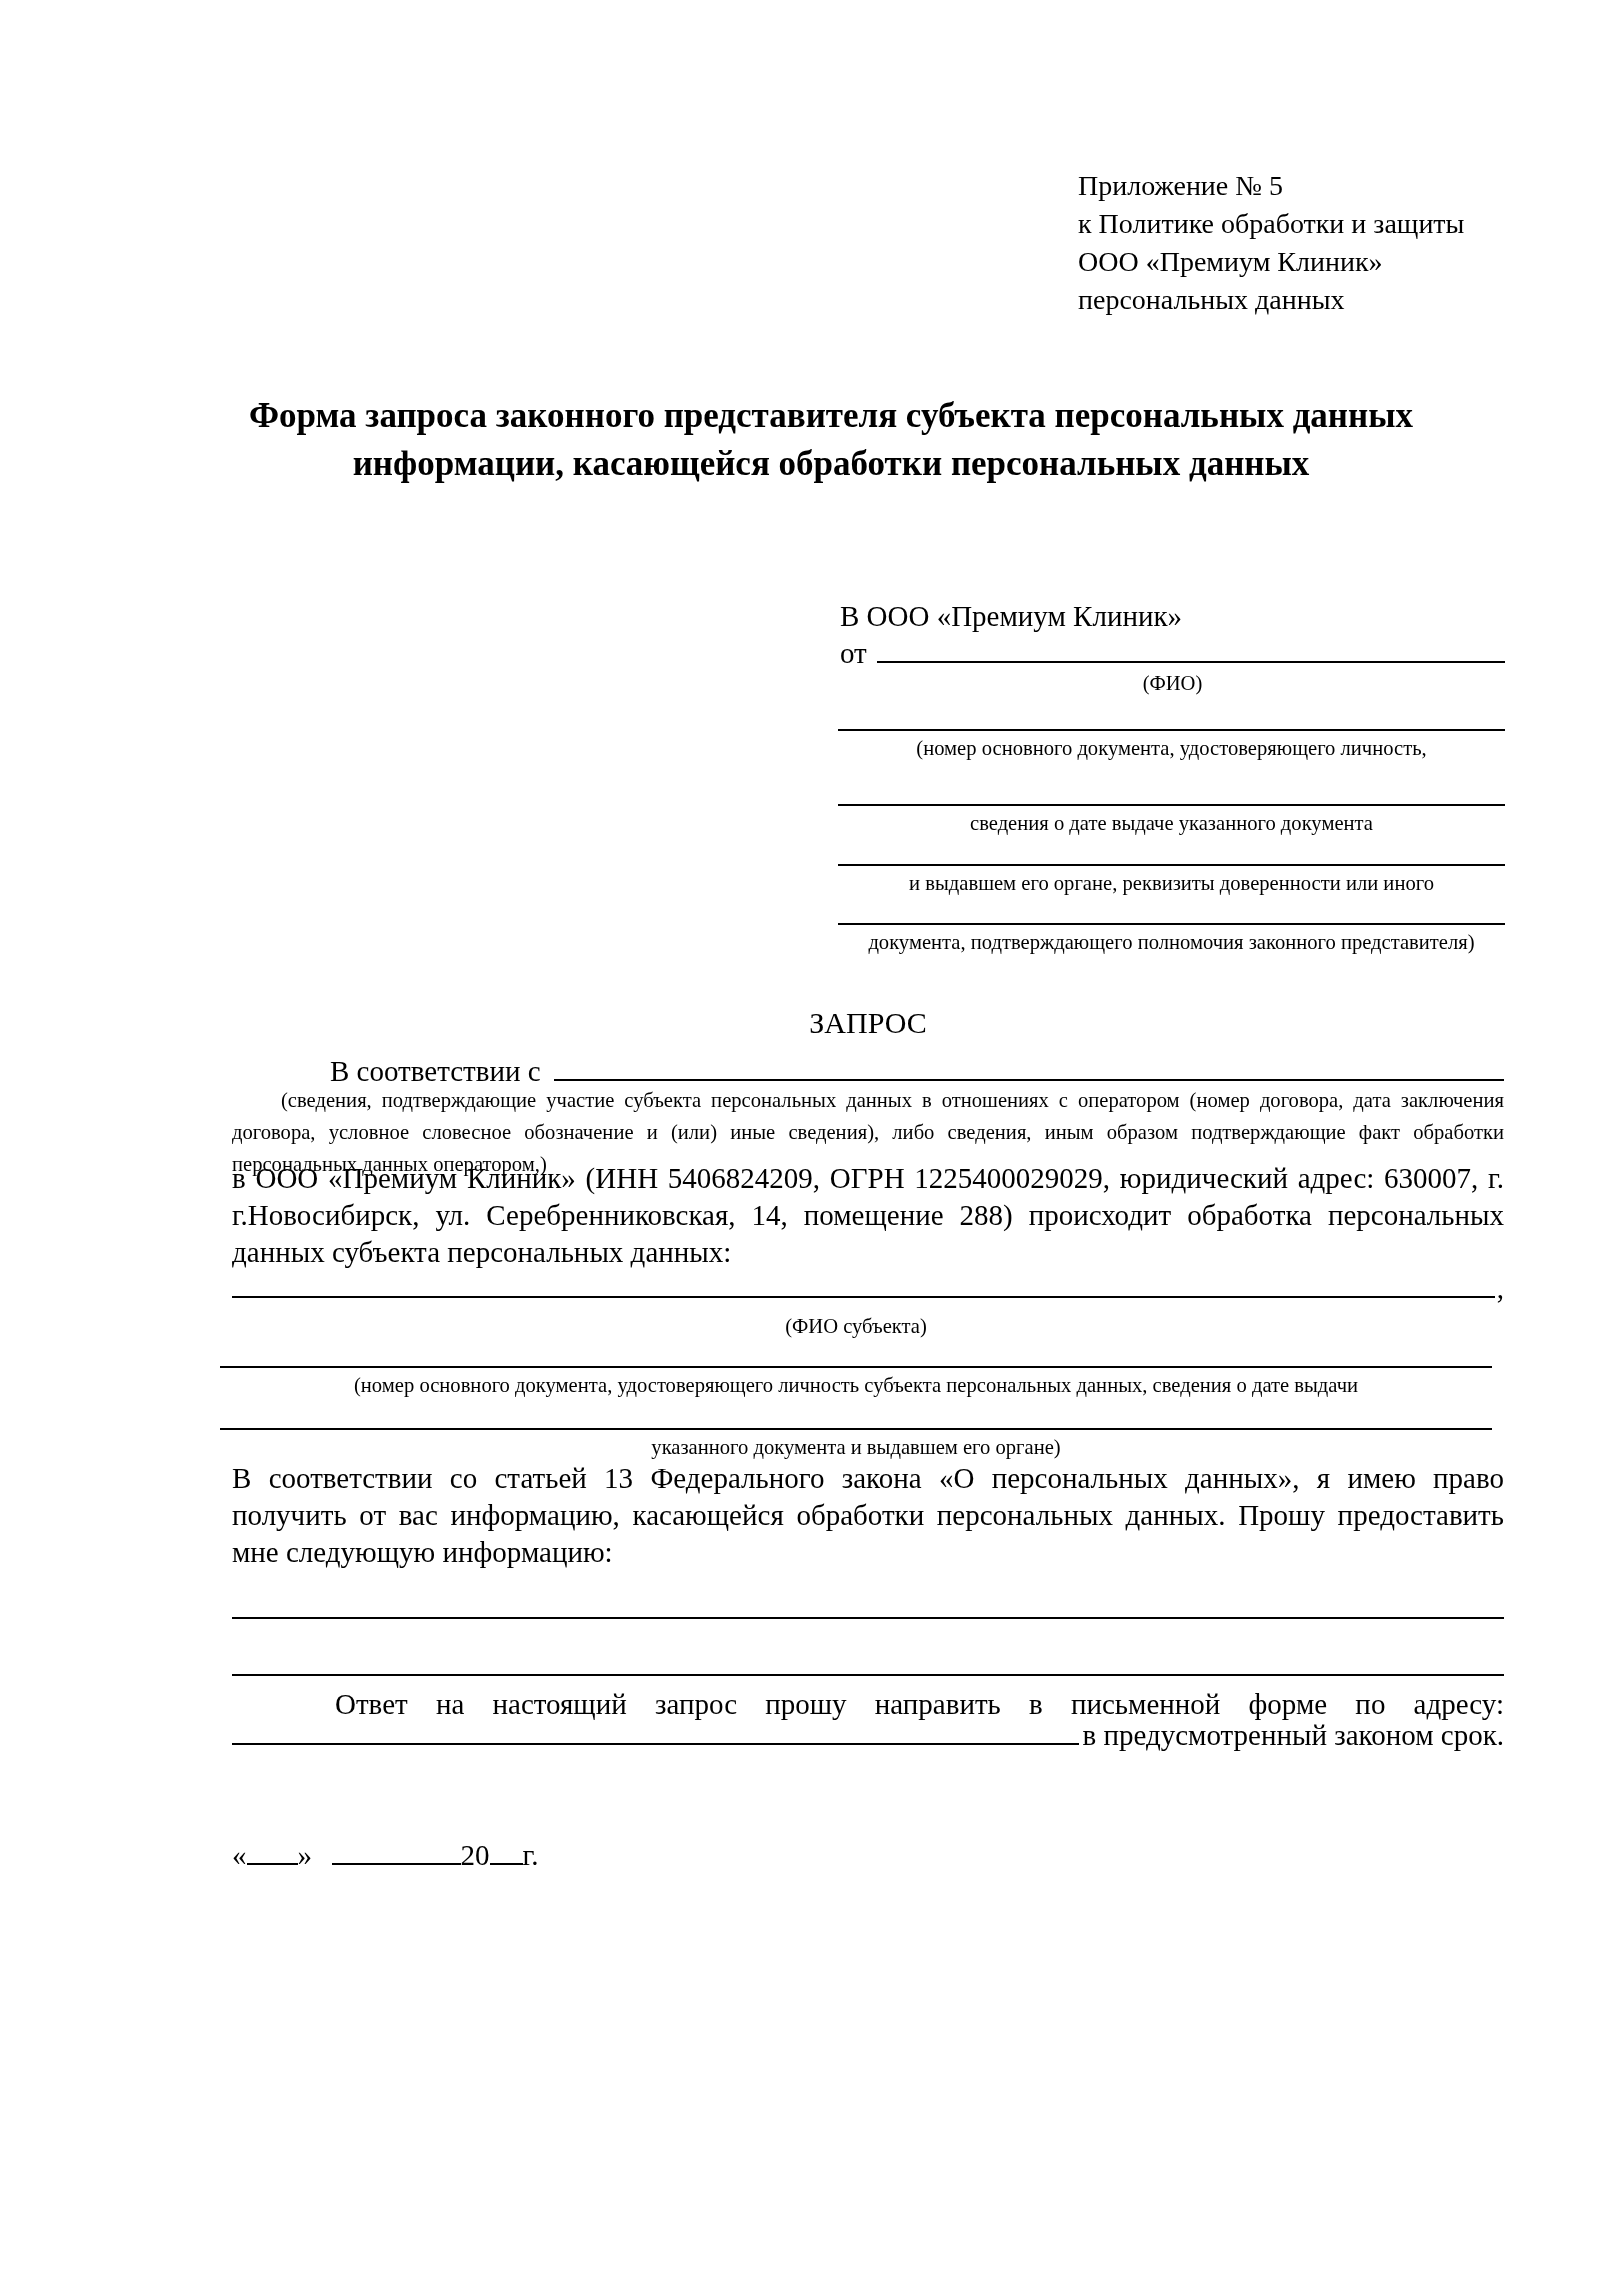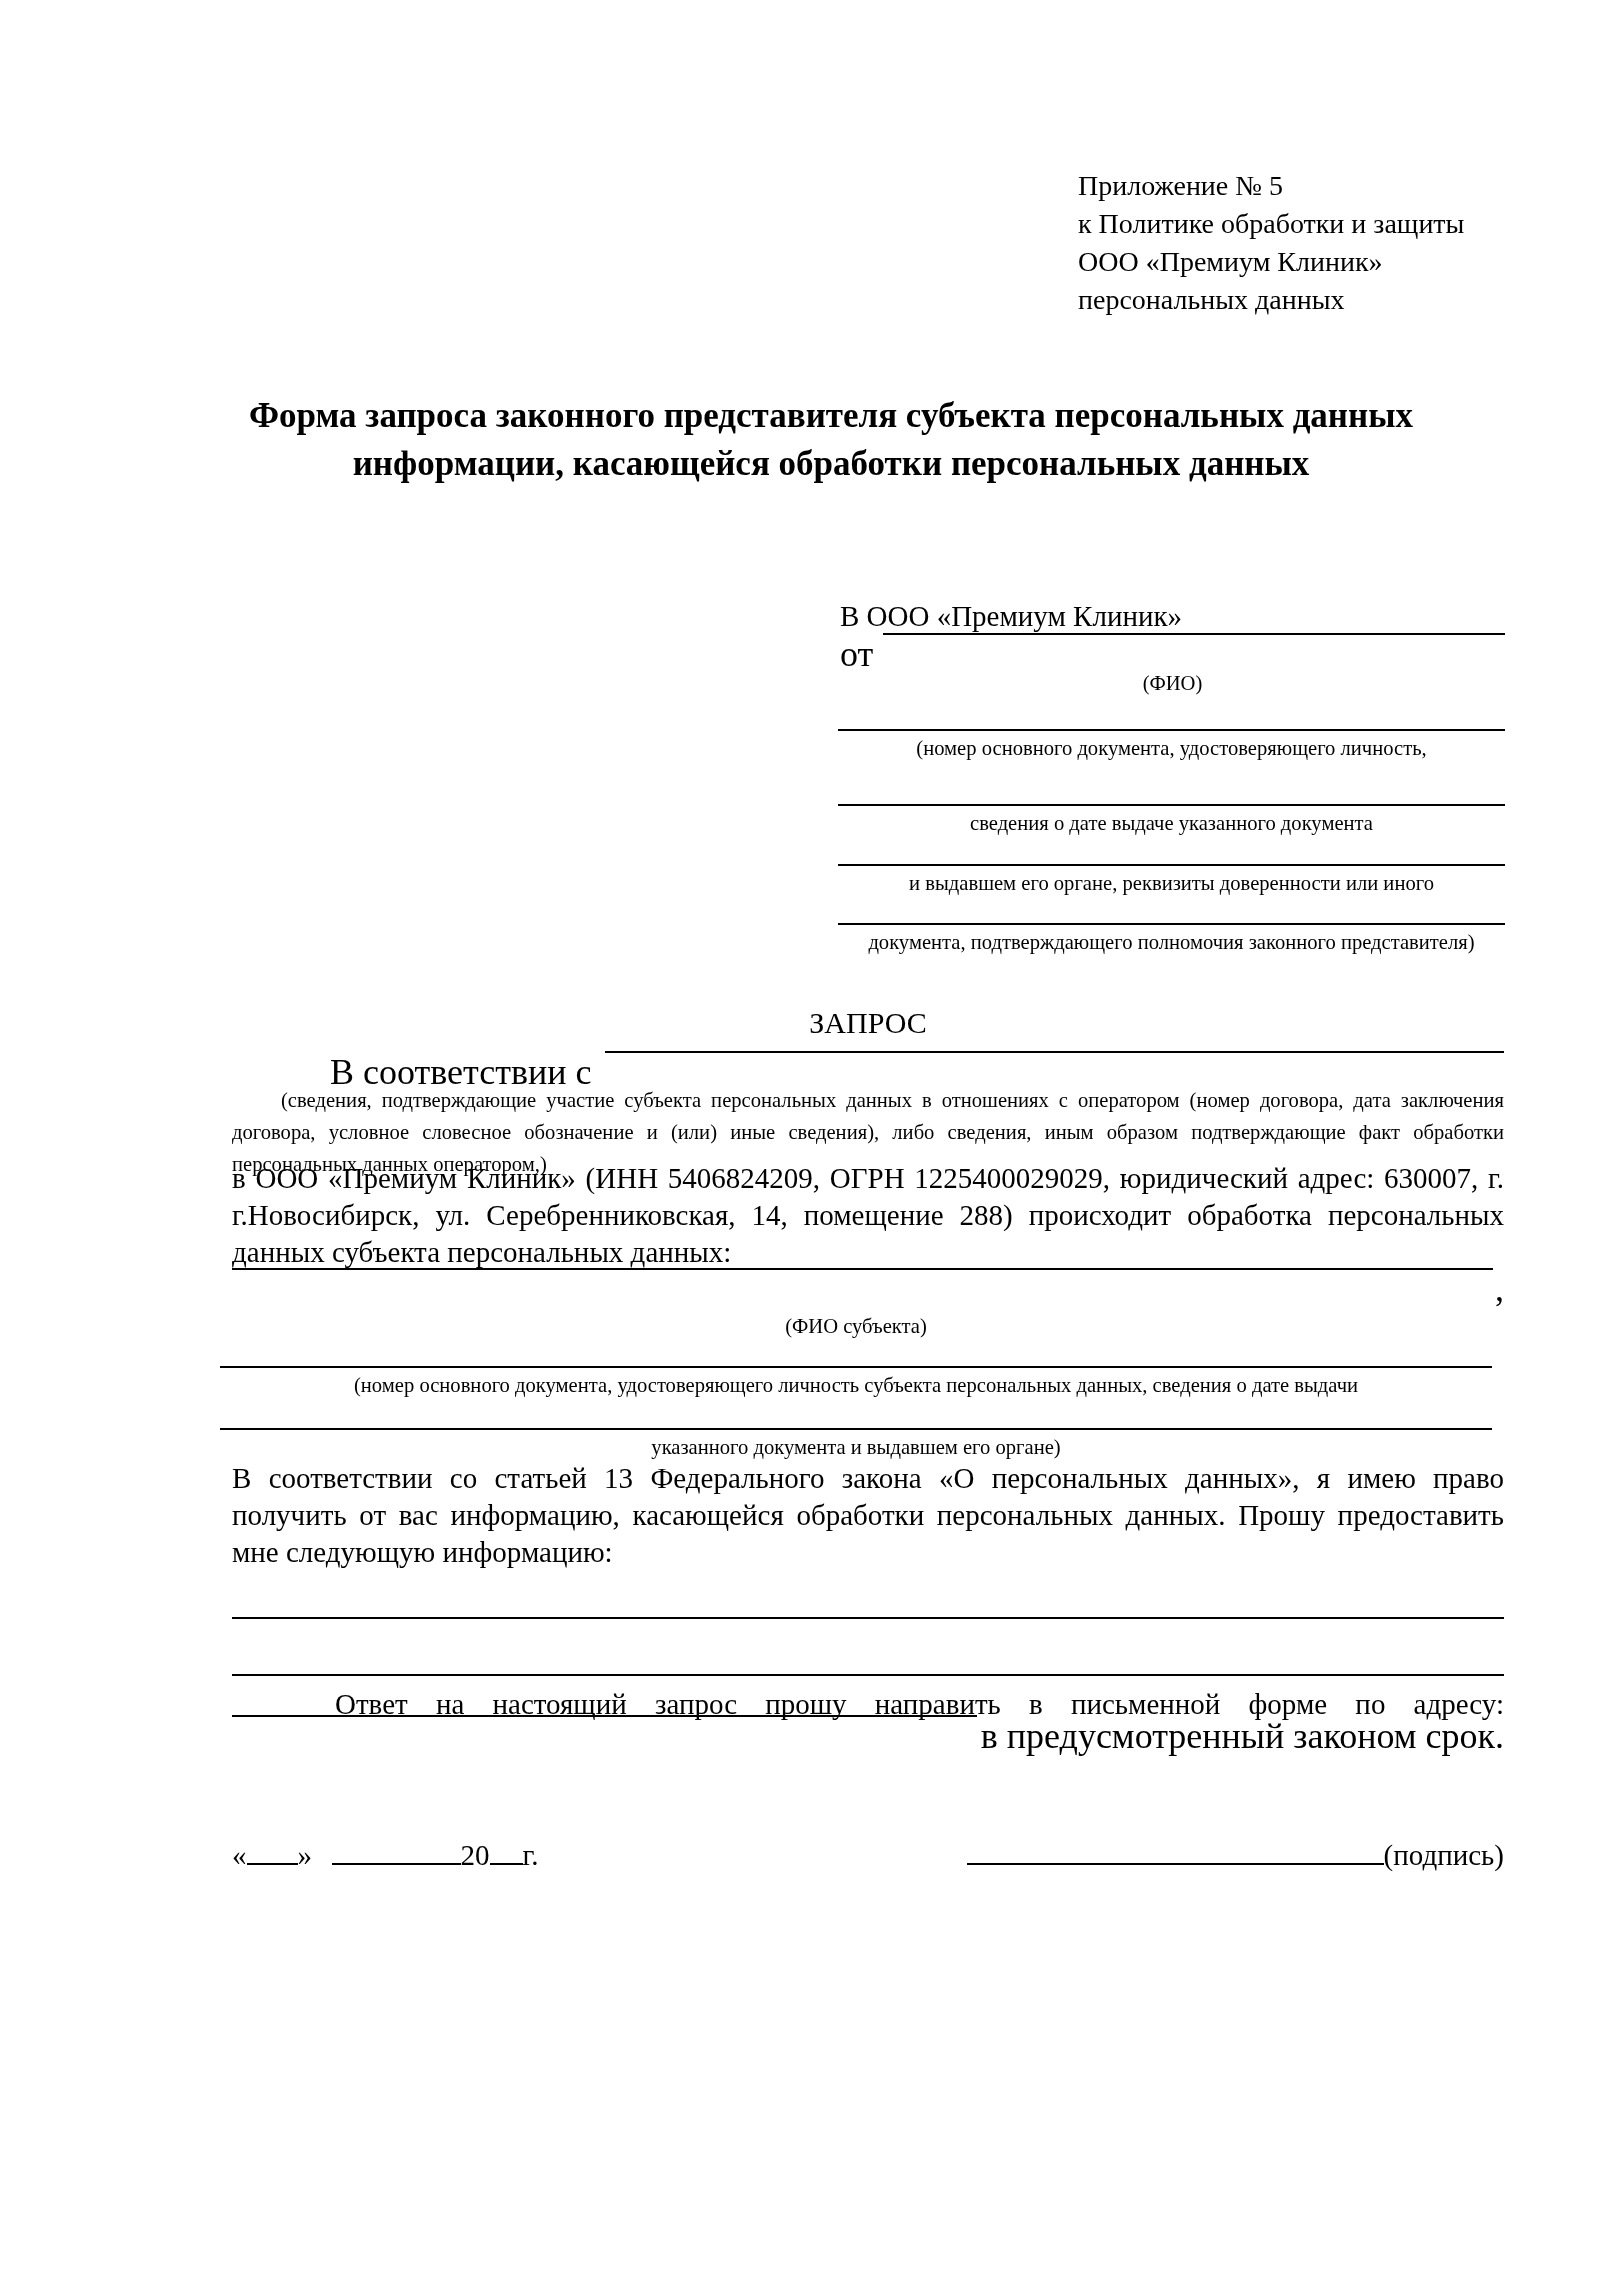--- a/index.html
+++ b/index.html
@@ -12,21 +12,21 @@
     position:relative;
     -webkit-font-smoothing:antialiased;
   }
   .abs{position:absolute;}
   
   .header-note{left:1078px;top:167px;width:461px;font-size:28px;line-height:38px;}
   
   .doc-title{left:157px;top:392px;width:1348px;text-align:center;font-weight:700;font-size:35px;line-height:48px;}
   
   .addressee-org{left:840px;top:600px;font-size:29px;}
-  .line-row{display:flex;align-items:flex-start;font-size:36px;}
+  .line-row{display:flex;align-items:flex-end;font-size:29px;}
   .fill{flex:1 1 auto;border-bottom:2.9px solid #000;margin-bottom:6.9px;}
   .from-row{left:840px;top:633px;width:665px;height:37px;}
   .from-row .fill{margin-left:9.8px;}
   .small-caption{font-size:20.6px;line-height:23.5px;}
   .fio-caption{left:840px;top:672px;width:665px;text-align:center;}
   
   .field{position:absolute;}
   .field .rule{border-top:2.9px solid #000;width:100%;height:0;}
   .field .caption{position:absolute;top:7.8px;left:50%;transform:translateX(-50%);white-space:nowrap;font-size:20.6px;}
   .rep-field{left:838px;width:667px;}
@@ -137,18 +137,14 @@
 <div class="abs signature-row">
   <div class="sig-group">
     <span>«</span>
     <span class="u u-day"></span>
     <span>»</span>
     <span class="u u-month"></span>
     <span>20</span>
     <span class="u u-year"></span>
     <span>г.</span>
   </div>
-  <div class="sig-group">
-    <span class="u u-sign"></span>
-    <span>(подпись)</span>
-  </div>
 </div>
 
 
 </body></html>

